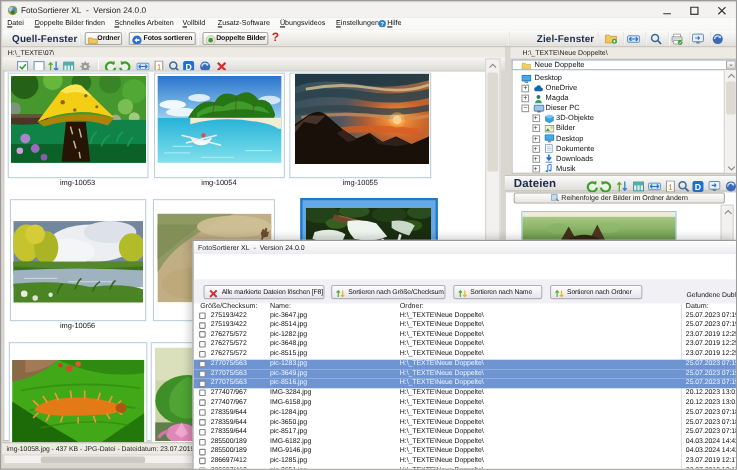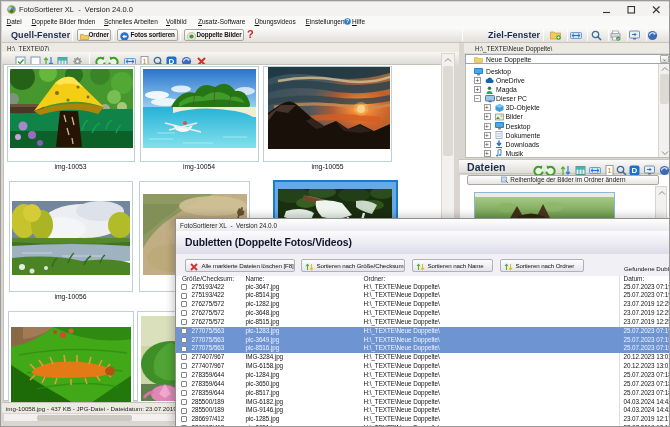--- a/index.html
+++ b/index.html
@@ -563,23 +563,20 @@
       </div>
   </div>
   <div id="reihbtn"><svg style="vertical-align:-1px" width="8" height="7" viewBox="0 0 8 7">
         <rect x="0.5" y="1" width="5" height="5" fill="#c8dced" stroke="#6a8aaa" stroke-width="0.6"></rect>
         <path d="M4.5 4.5 7 7" stroke="#5a7a9a" stroke-width="1"></path>
       </svg> Reihenfolge der Bilder im Ordner ändern</div>
   <div id="dlg">
     <div id="dlgtitle">
         <span class="abs" style="left:4px;top:3px">FotoSortierer XL&nbsp; -&nbsp; Version 24.0.0</span>
       </div>
-    <div id="dlghdr">
-        <span class="abs" style="left:9px;top:5.5px">Dubletten (Doppelte Fotos/Videos)</span>
-      </div>
     <div id="dlgtools">
       <div class="dbtn" style="left:8.5px;width:110px;padding-left:16px">
         <svg class="abs" style="left:4px;top:2.5px" width="8" height="8" viewBox="0 0 8 8">
             <path d="M1 1 7 7M7 1 1 7" stroke="#d03030" stroke-width="1.8"></path>
           </svg>Alle markierte Dateien löschen [F8]</div>
       <div class="dbtn" style="left:124.5px;width:104px;padding-left:15px">
         <svg class="abs" style="left:3.5px;top:2.5px" width="9" height="8" viewBox="0 0 9 8">
             <path d="M2.5 7V1.5M1 3l1.5-1.7L4 3" stroke="#57b030" stroke-width="1.1" fill="none"></path>
             <path d="M6.5 1v5.5M5 5l1.5 1.7L8 5" stroke="#e8b820" stroke-width="1.1" fill="none"></path>
           </svg>Sortieren nach Größe/Checksum</div>

